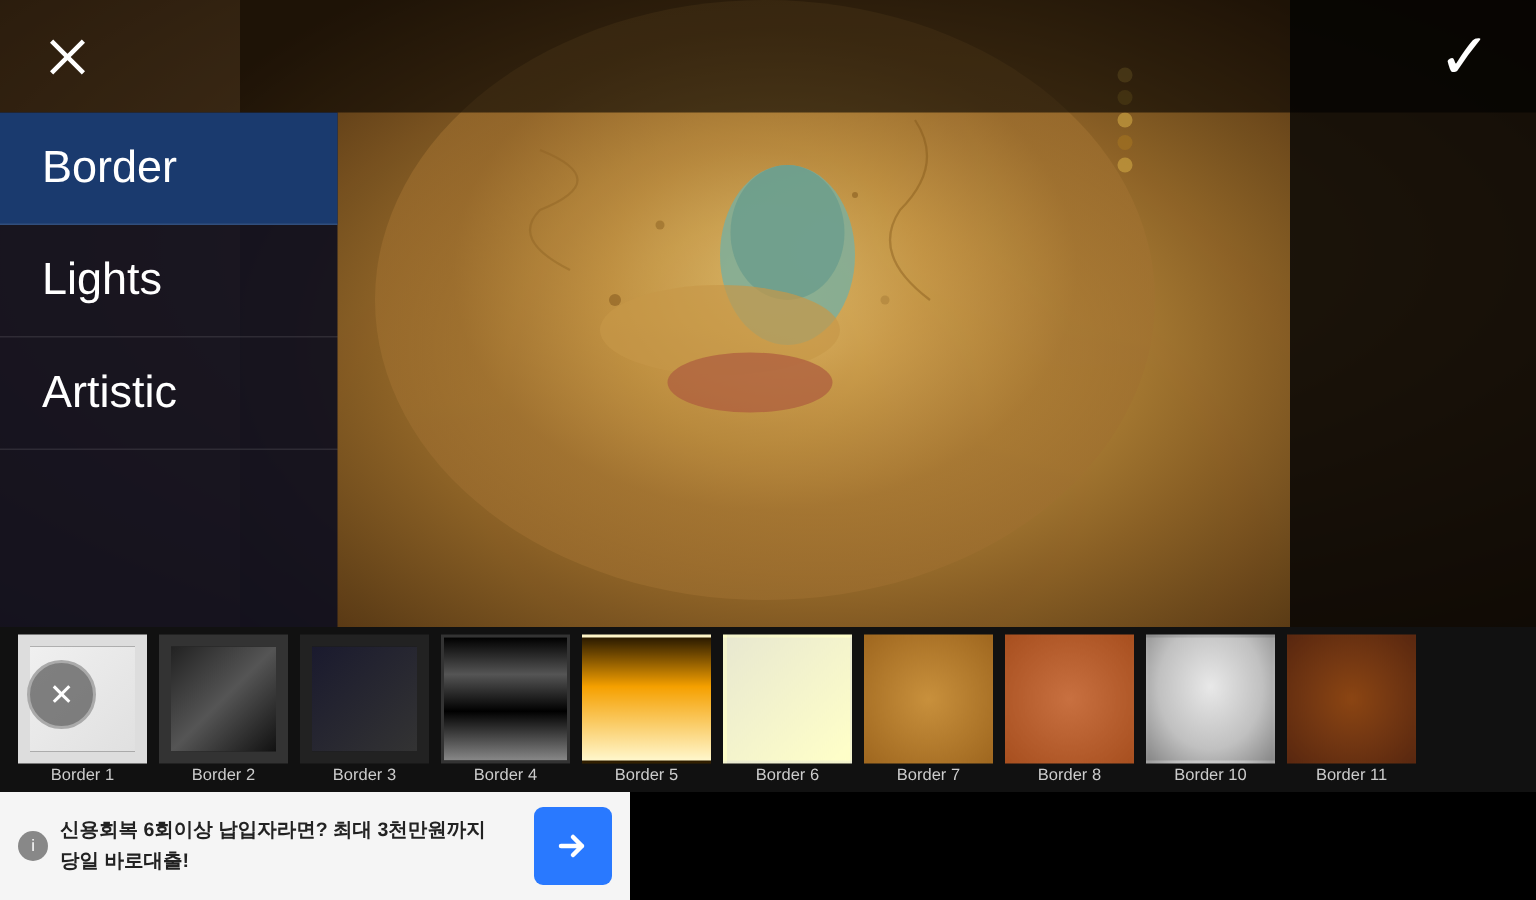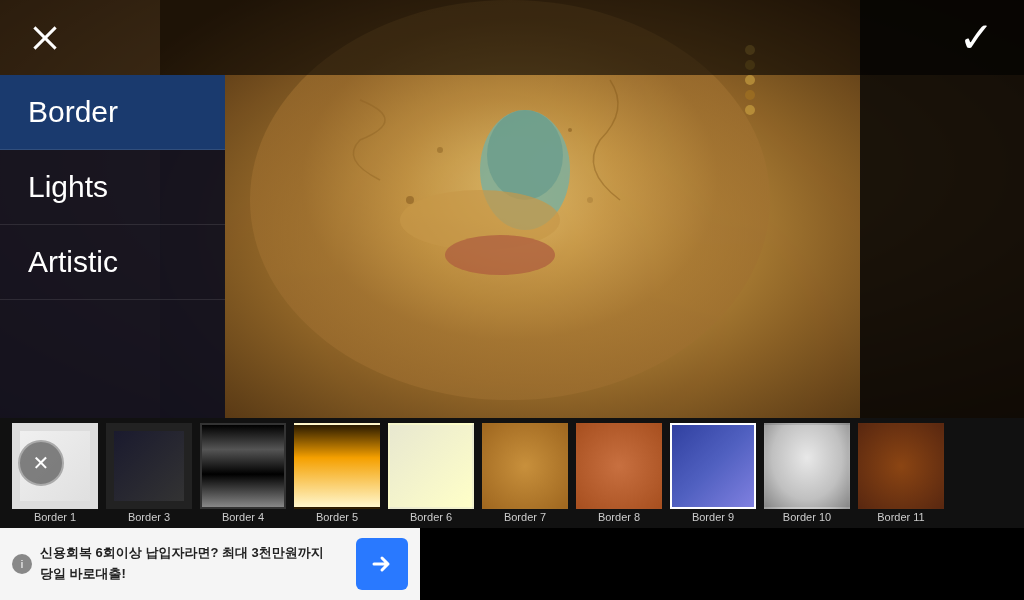--- a/index.html
+++ b/index.html
@@ -296,20 +296,24 @@
 </div>
 
 <div id="bottom-strip">
   <div style="min-width:8px;"></div>
 
 <div class="thumb-item">
       <div class="thumb-img t1"></div>
       <div class="thumb-label">Border 1</div>
     </div>
     <div class="thumb-item">
+      <div class="thumb-img t2"></div>
+      <div class="thumb-label">Border 2</div>
+    </div>
+    <div class="thumb-item">
       <div class="thumb-img t3"></div>
       <div class="thumb-label">Border 3</div>
     </div>
     <div class="thumb-item">
       <div class="thumb-img t4"></div>
       <div class="thumb-label">Border 4</div>
     </div>
     <div class="thumb-item">
       <div class="thumb-img t5"></div>
       <div class="thumb-label">Border 5</div>
@@ -318,24 +322,20 @@
       <div class="thumb-img t6"></div>
       <div class="thumb-label">Border 6</div>
     </div>
     <div class="thumb-item">
       <div class="thumb-img t7"></div>
       <div class="thumb-label">Border 7</div>
     </div>
     <div class="thumb-item">
       <div class="thumb-img t8"></div>
       <div class="thumb-label">Border 8</div>
-    </div>
-    <div class="thumb-item">
-      <div class="thumb-img t9 selected"></div>
-      <div class="thumb-label">Border 9</div>
     </div>
     <div class="thumb-item">
       <div class="thumb-img t10"></div>
       <div class="thumb-label">Border 10</div>
     </div>
     <div class="thumb-item">
       <div class="thumb-img t11"></div>
       <div class="thumb-label">Border 11</div>
     </div>
   </div>

